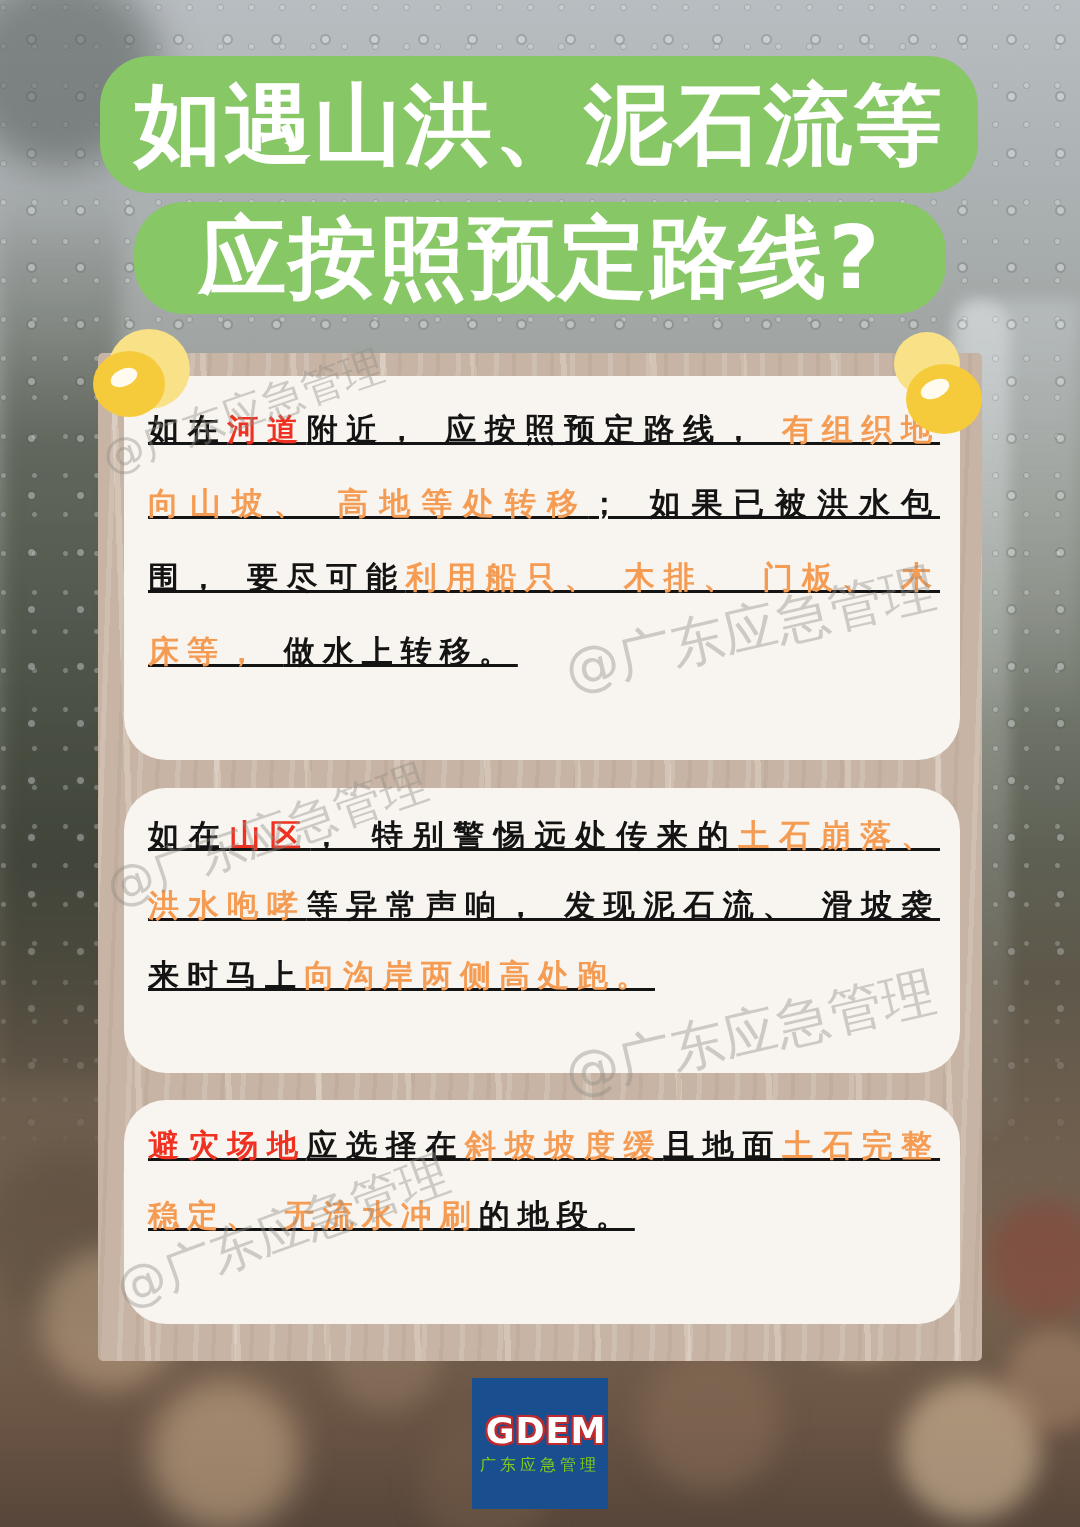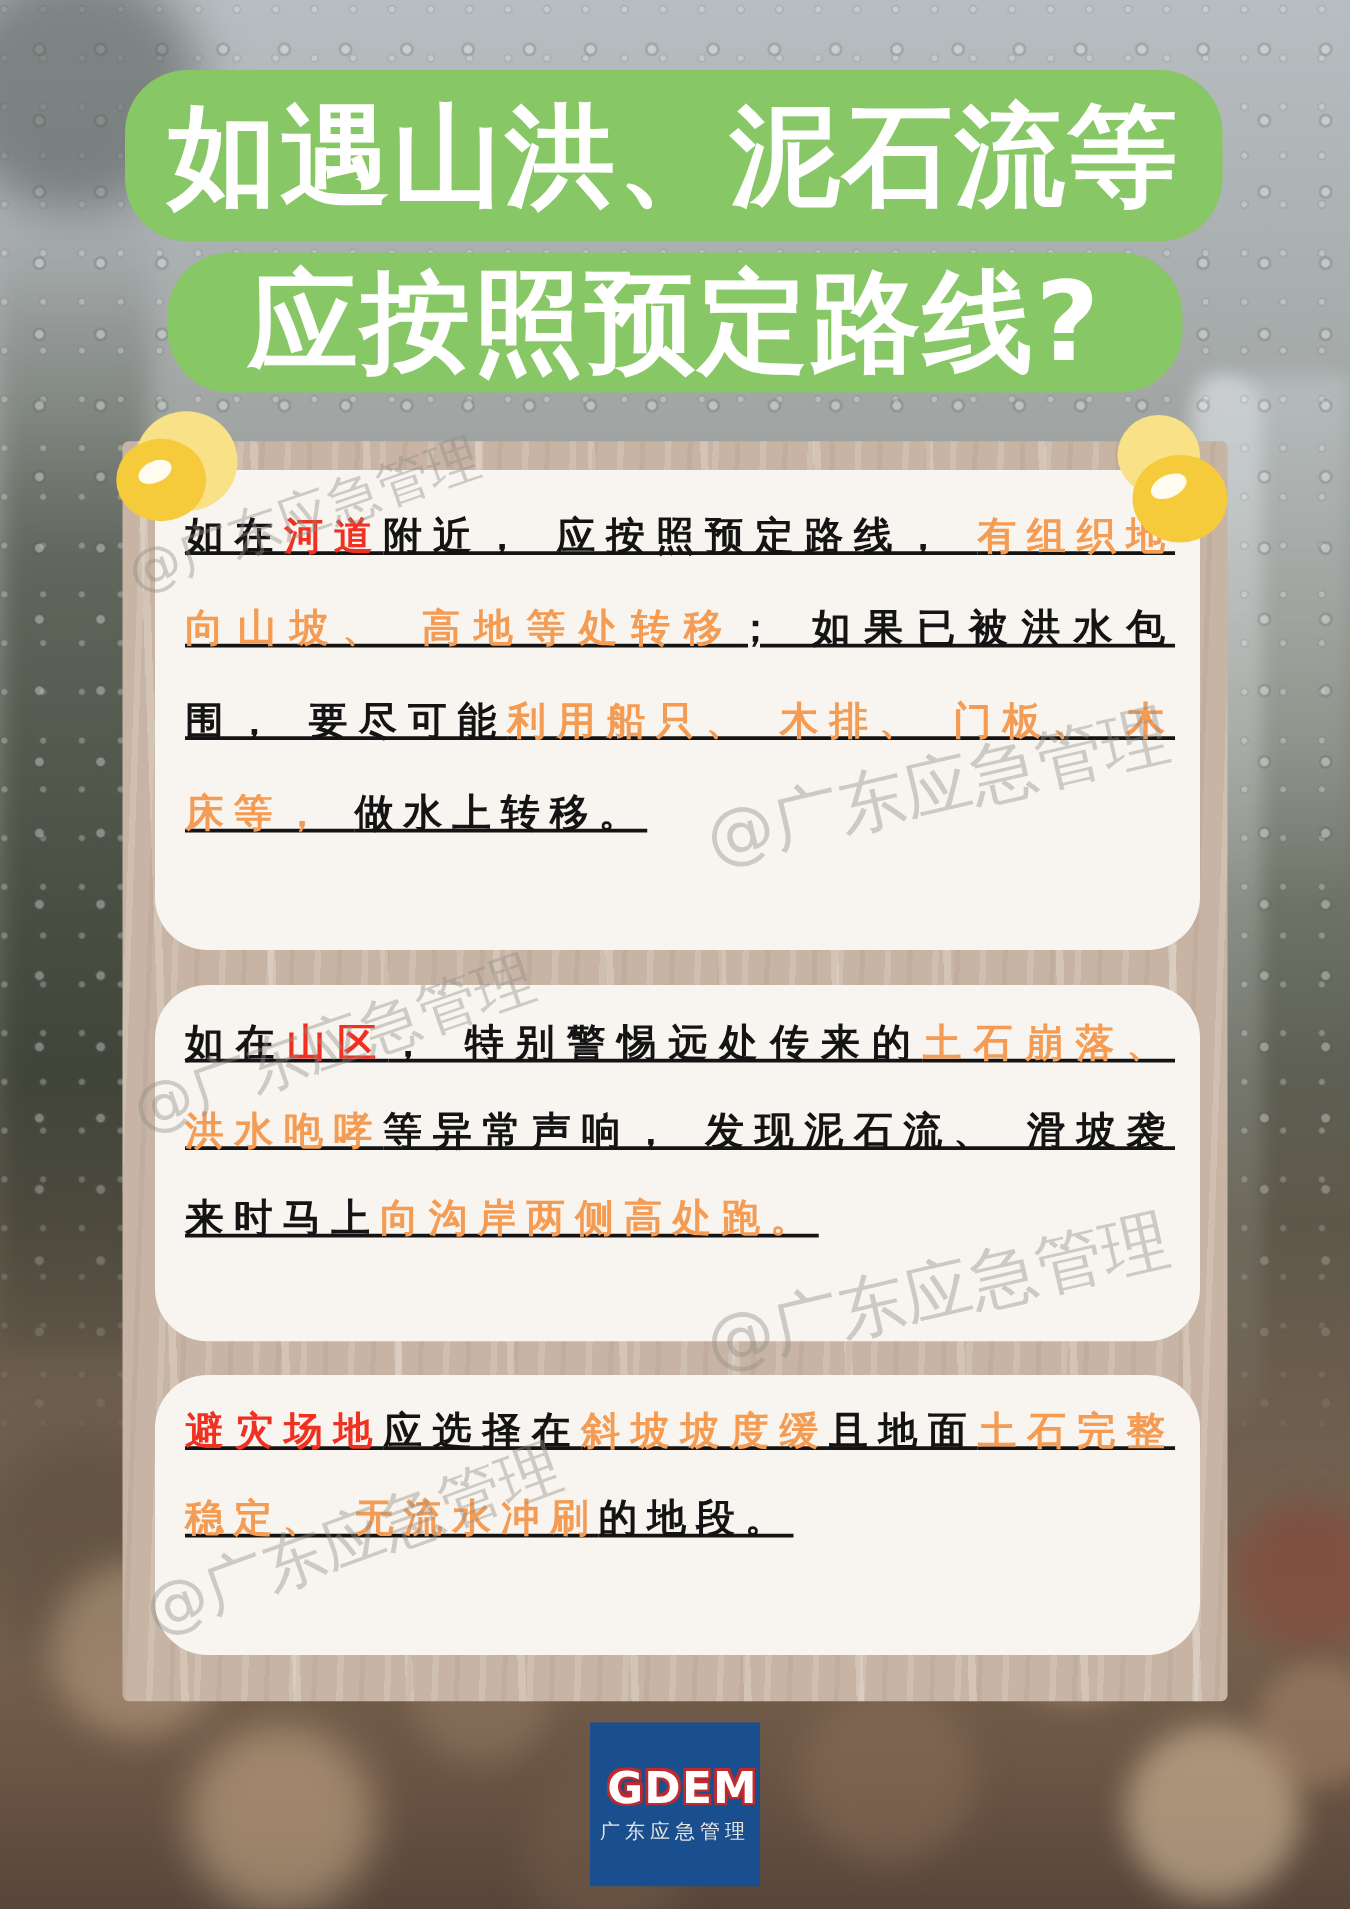--- a/index.html
+++ b/index.html
@@ -85,21 +85,21 @@
   .pin-right{left:878px;top:328px;}
   .pin-right .pale{left:16px;top:4px;width:66px;height:64px;}
   .pin-right .gold{left:28px;top:36px;width:76px;height:70px;}
   .pin-right .hl{left:42px;top:52px;width:30px;height:18px;transform:rotate(-24deg);}
   
   .logo{position:absolute;left:472px;top:1378px;width:136px;height:131px;background:#1a4f8f;
     display:flex;flex-direction:column;align-items:center;justify-content:center;gap:8px;}
   .logo-acronym{color:#ffffff;font-weight:900;font-size:35px;letter-spacing:1px;line-height:1;
     text-shadow:-2px 0 0 #bf2a2e,2px 0 0 #bf2a2e,0 -2px 0 #bf2a2e,0 2px 0 #bf2a2e,
       2px 2px 0 #bf2a2e,-2px -2px 0 #bf2a2e,2px -2px 0 #bf2a2e,-2px 2px 0 #bf2a2e;margin-left:12px;}
-  .logo-name{color:#e5e5e5;font-size:16px;letter-spacing:4px;white-space:nowrap;line-height:1;}
+  .logo-name{color:#84cc16;font-size:16px;letter-spacing:4px;white-space:nowrap;line-height:1;}
 </style>
 </head>
 <body>
 
 <div class="poster">
 
   <div class="bg">
     <div class="bg-dark-left"></div>
     <div class="bg-light-right"></div>
     <div class="bg-streak"></div>

